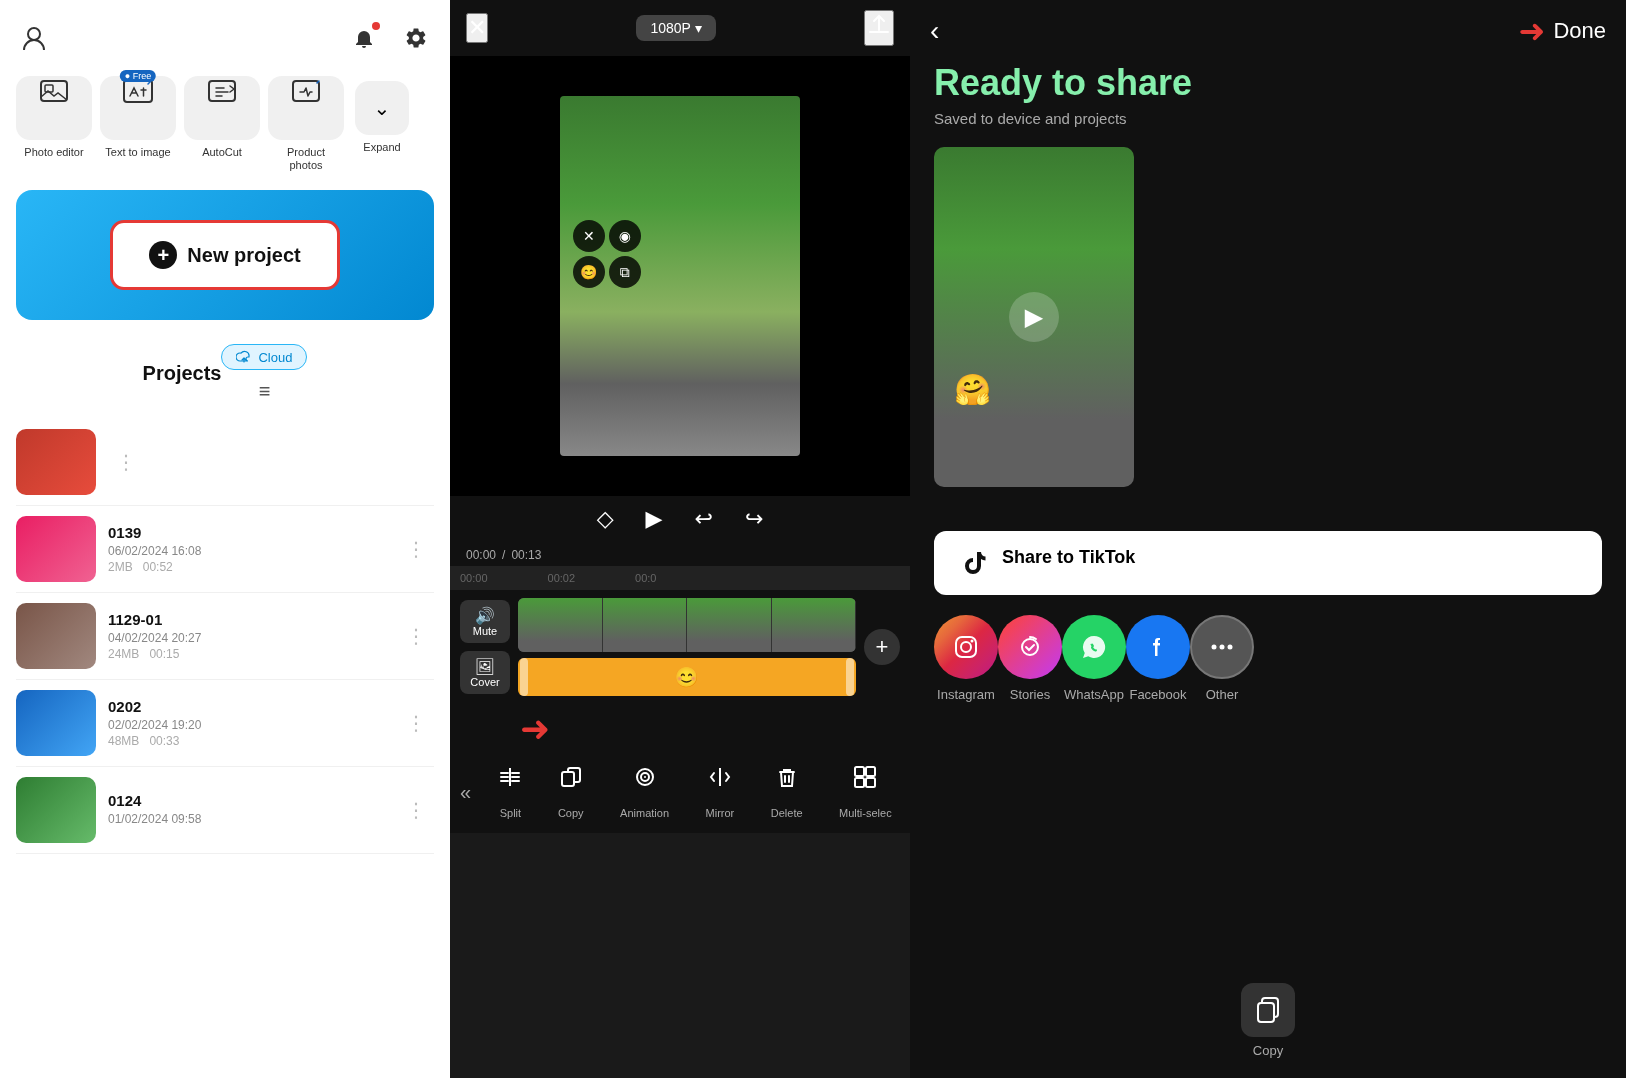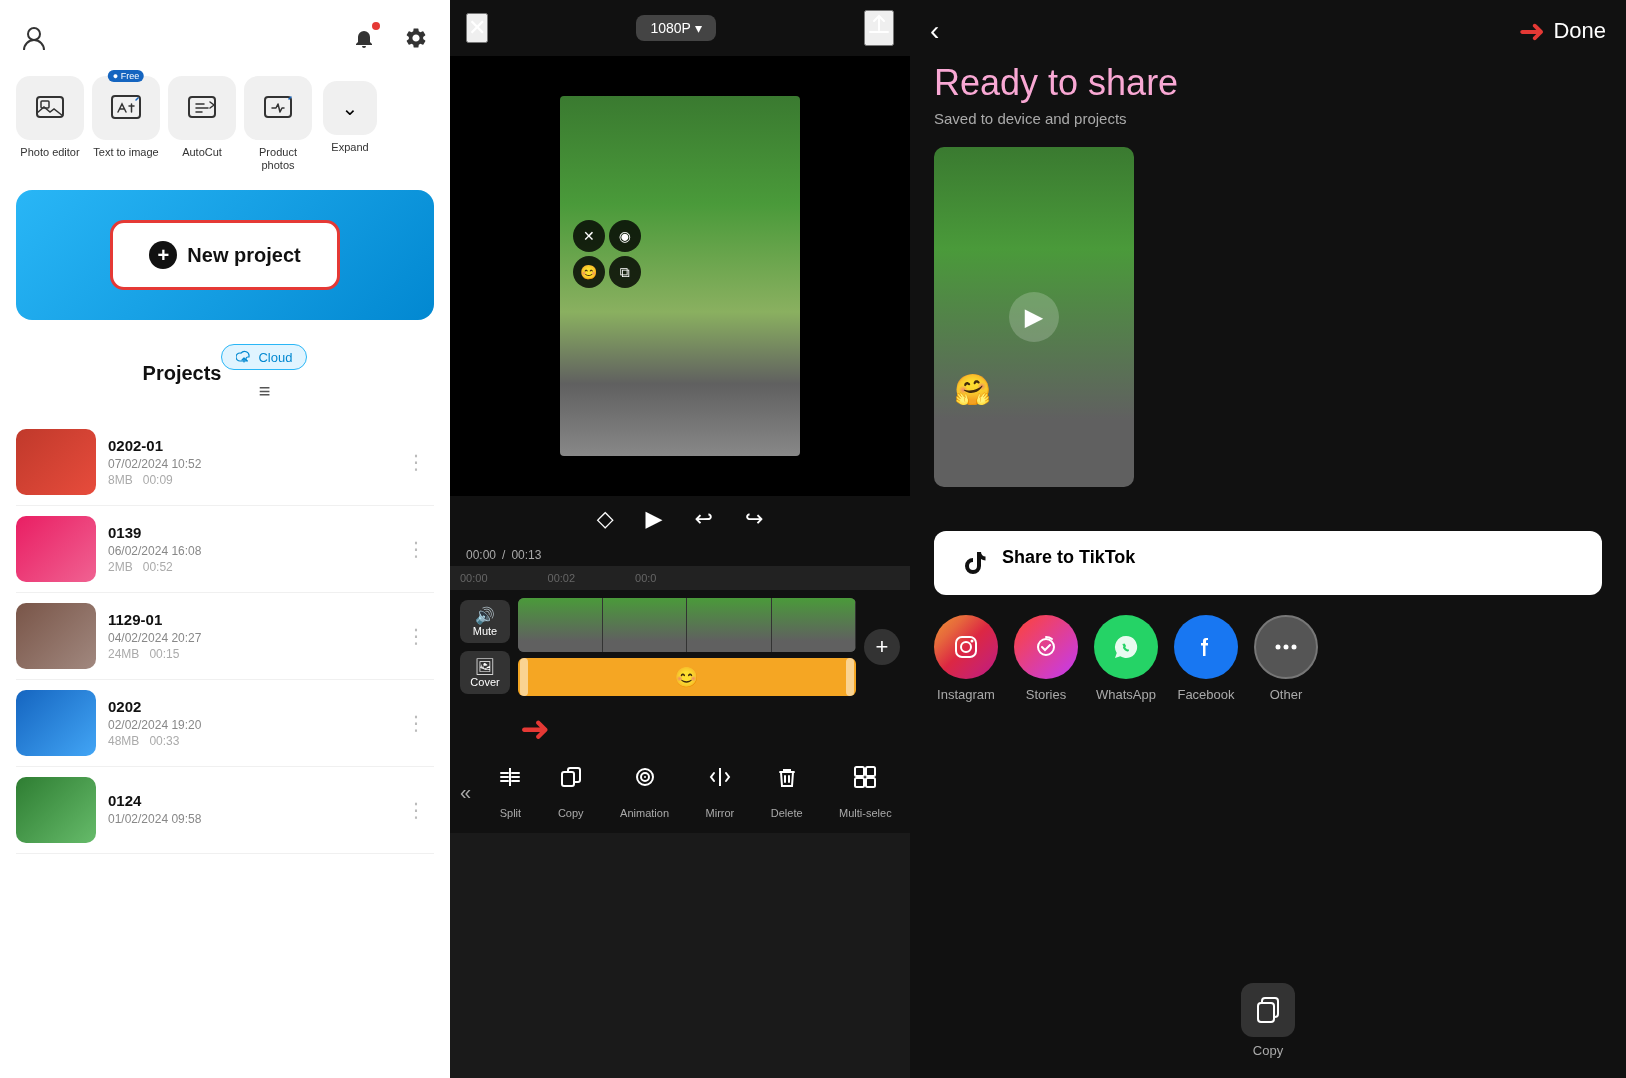--- a/index.html
+++ b/index.html
@@ -64,26 +64,25 @@
     }
     .tool-item {
       display: flex;
       flex-direction: column;
       align-items: center;
       gap: 6px;
       cursor: pointer;
       min-width: 60px;
     }
     .tool-icon-box {
-      width: 68px;
+      width: 76px;
       height: 64px;
       background: #f0f0f0;
       border-radius: 14px;
       display: flex;
-      align-items: center;
       justify-content: center;
       font-size: 24px;
       position: relative;
     }
     .tool-label {
       font-size: 11px;
       color: #333;
       text-align: center;
       line-height: 1.2;
     }
@@ -527,22 +526,22 @@
       background: none;
       border: none;
     }
 
     .right-content {
       padding: 0 24px;
       flex: 1;
     }
     .ready-title {
       font-size: 36px;
-      font-weight: 400;
-      color: #f9a8d4;
+      font-weight: 700;
+      color: #86efac;
       margin-bottom: 6px;
     }
     .ready-subtitle {
       font-size: 15px;
       color: #aaa;
       margin-bottom: 20px;
     }
 
     .preview-thumb {
       width: 200px;
@@ -590,21 +589,20 @@
       margin-bottom: 20px;
     }
     .tiktok-icon {
       width: 32px;
       height: 32px;
       font-size: 24px;
     }
 
     .share-icons-row {
       display: flex;
-      gap: 16px;
       align-items: flex-start;
       margin-bottom: 20px;
     }
     .share-icon-item {
       display: flex;
       flex-direction: column;
       align-items: center;
       gap: 8px;
       cursor: pointer;
     }
@@ -754,28 +752,20 @@
         </svg>
         <span>Cloud</span>
       </div>
       <span class="sort-icon">≡</span>
     </div>
   </div>
 
   <div class="project-list">
     <div class="project-item">
       <div class="project-thumb thumb-red"></div>
-      <div class="project-info">
-        <div class="project-name">0202-01</div>
-        <div class="project-date">07/02/2024 10:52</div>
-        <div class="project-meta">
-          <span>8MB</span>&nbsp;&nbsp;
-          <span>00:09</span>
-        </div>
-      </div>
       <span class="project-more">⋮</span>
     </div>
     <div class="project-item">
       <div class="project-thumb thumb-pink"></div>
       <div class="project-info">
         <div class="project-name">0139</div>
         <div class="project-date">06/02/2024 16:08</div>
         <div class="project-meta">
           <span>2MB</span>&nbsp;&nbsp;
           <span>00:52</span>

